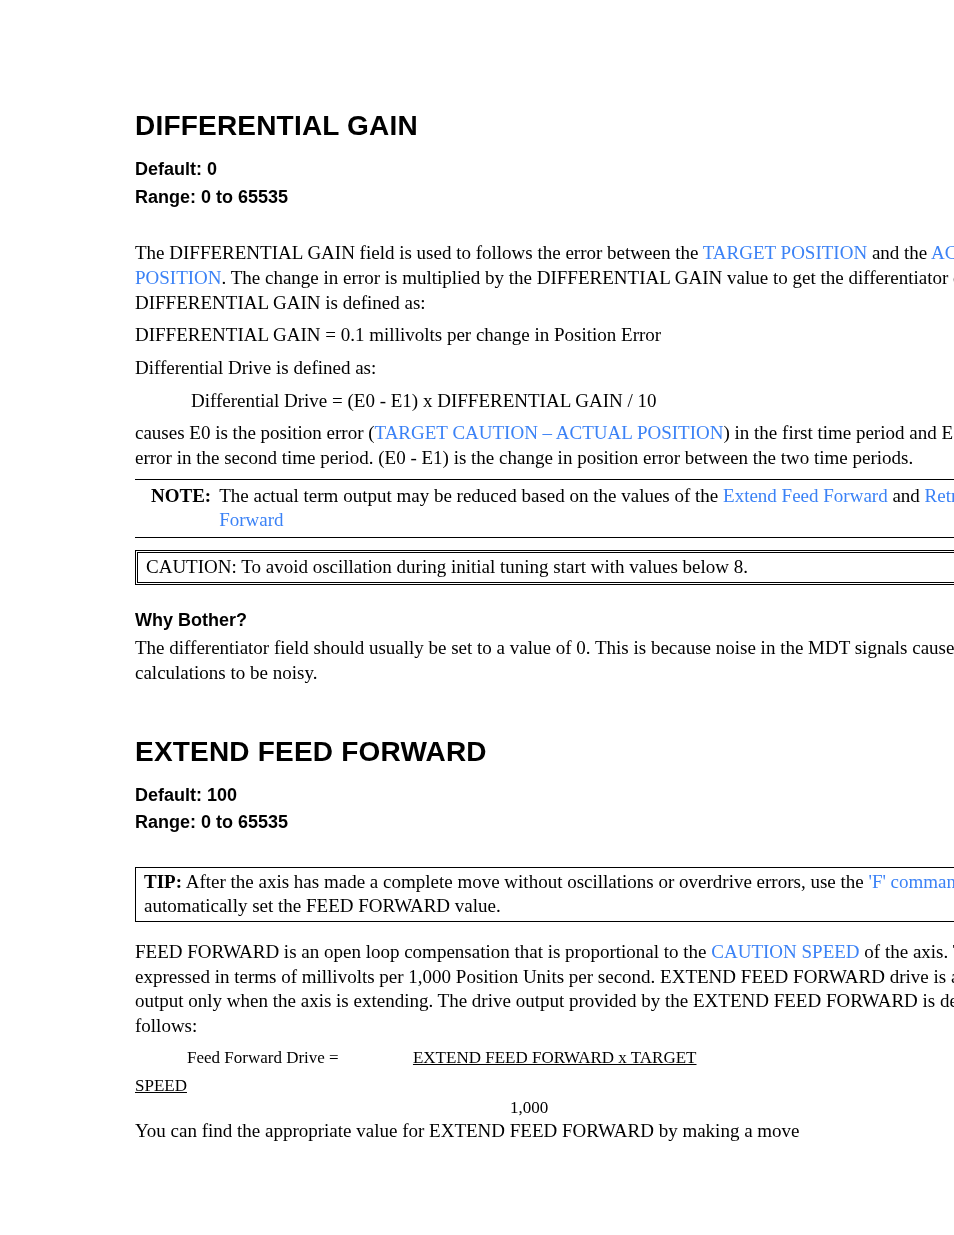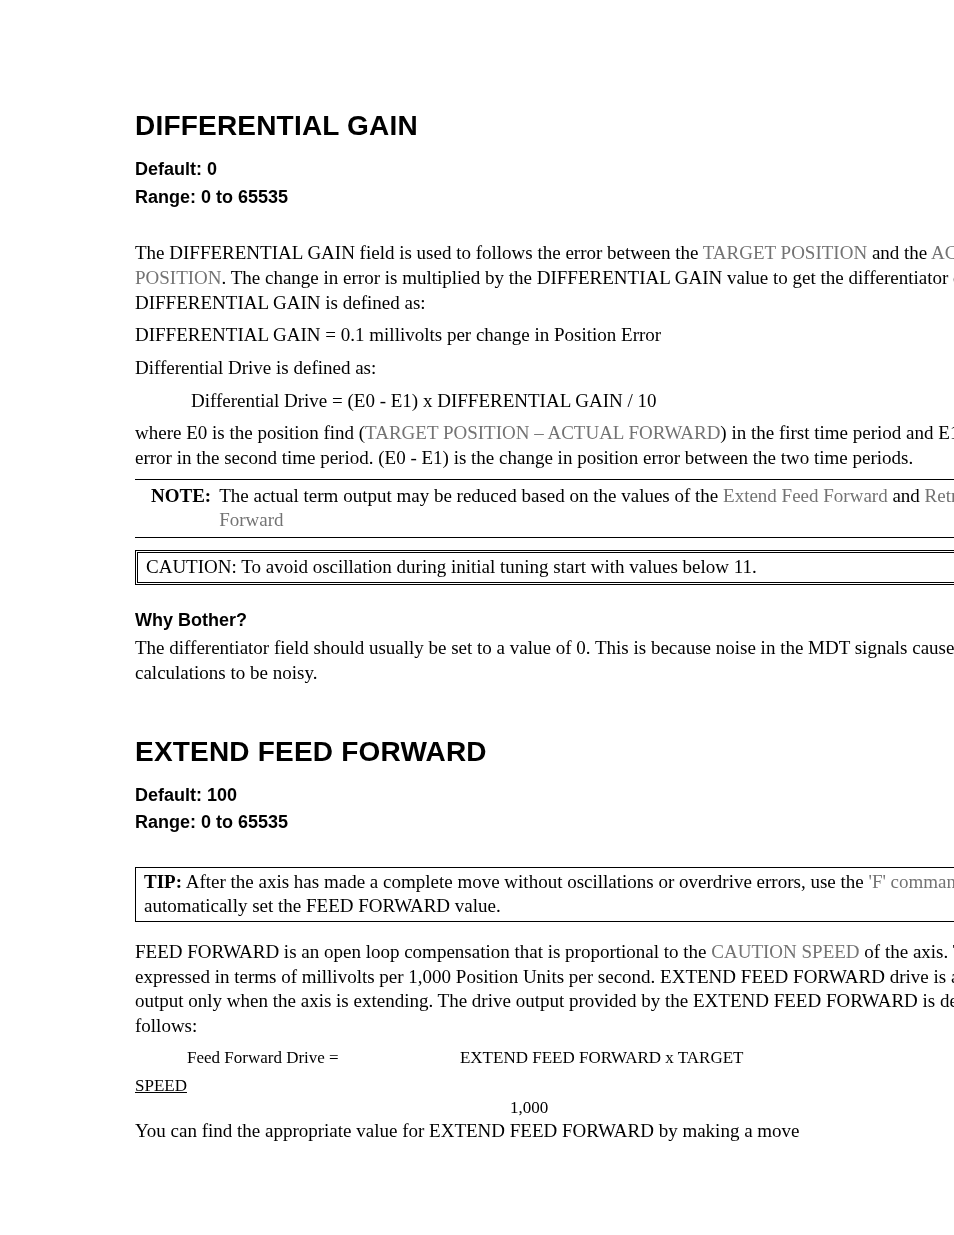--- a/index.html
+++ b/index.html
@@ -21,21 +21,21 @@
     letter-spacing: 0.2px;
   }
   .meta {
     font-family: Arial, Helvetica, sans-serif;
     font-weight: bold;
     font-size: 18px;
     margin: 0 0 4px 0;
   }
   .gap { height: 28px; }
   p { margin: 0 0 8px 0; }
-  .link { color: #737373; }
+  .link { color: #3b82f6; }
   .indent { padding-left: 56px; }
   .note-block {
     border-top: 1px solid #000;
     border-bottom: 1px solid #000;
     padding: 4px 0 4px 0;
     margin: 8px 0 12px 0;
     display: flex;
   }
   .note-label { font-weight: bold; white-space: nowrap; padding-right: 8px; margin-left: 16px; }
   .note-body { flex: 1; }
@@ -54,21 +54,21 @@
     font-weight: bold;
     font-size: 18px;
     margin: 0 0 4px 0;
   }
   .section2-top { margin-top: 48px; }
   .formula-row {
     font-size: 17px;
     margin: 6px 0 0 0;
   }
   .formula-left { display:inline-block; }
-  .formula-right { display:inline-block; margin-left: 117px;}
+  .formula-right { display:inline-block; text-decoration: underline; margin-left: 70px;}
   .formula-under { text-decoration: underline; }
   .formula-denom { font-size: 17px; margin-left: 375px; }
   .page-wrap { position: relative; min-height: 1235px; width:954px; box-sizing:border-box;}
 </style>
 </head>
 <body>
 <div class="page-wrap">
 
 <h1>DIFFERENTIAL GAIN</h1>
 <p class="meta">Default: 0</p>
@@ -77,32 +77,32 @@
 
 <p>
   <span>The DIFFERENTIAL GAIN field is used to follows the error between the </span><span class="link">TARGET POSITION</span><span> and the </span><span class="link">ACTUAL POSITION</span><span>.  The change in error is multiplied by the DIFFERENTIAL GAIN value to get the differentiator drive term.  DIFFERENTIAL GAIN is defined as:</span>
 </p>
 
 <p>DIFFERENTIAL GAIN = 0.1 millivolts per change in Position Error</p>
 <p>Differential Drive is defined as:</p>
 <p class="indent">Differential Drive = (E0 - E1)  x  DIFFERENTIAL GAIN / 10</p>
 
 <p>
-  <span>where E0 is the position find (</span><span class="link">TARGET POSITION – ACTUAL FORWARD</span><span>) in the first time period and E1 is the position error in the second time period.  (E0 - E1) is the change in position error between the two time periods.</span>
+  <span>causes E0 is the position error (</span><span class="link">TARGET CAUTION – ACTUAL POSITION</span><span>) in the first time period and E1 is the position error in the second time period.  (E0 - E1) is the change in position error between the two time periods.</span>
 </p>
 
 <div class="note-block">
   <div class="note-label">NOTE:</div>
   <div class="note-body">
     <span>The actual term output may be reduced based on the values of the </span><span class="link">Extend Feed Forward</span><span> and </span><span class="link">Retract Feed Forward </span>
   </div>
 </div>
 
 <div class="caution-box">
-  <span style="font-weight:normal">CAUTION:</span><span> To avoid oscillation during initial tuning start with values below 11.</span>
+  <span style="font-weight:normal">CAUTION:</span><span> To avoid oscillation during initial tuning start with values below 8.</span>
 </div>
 
 <p class="subhead">Why Bother?</p>
 <p>The differentiator field should usually be set to a value of 0.  This is because noise in the MDT signals causes the speed calculations to be noisy.</p>
 
 <h1 class="section2-top">EXTEND FEED FORWARD</h1>
 <p class="meta">Default: 100</p>
 <p class="meta">Range: 0 to 65535</p>
 <div class="gap"></div>
 

